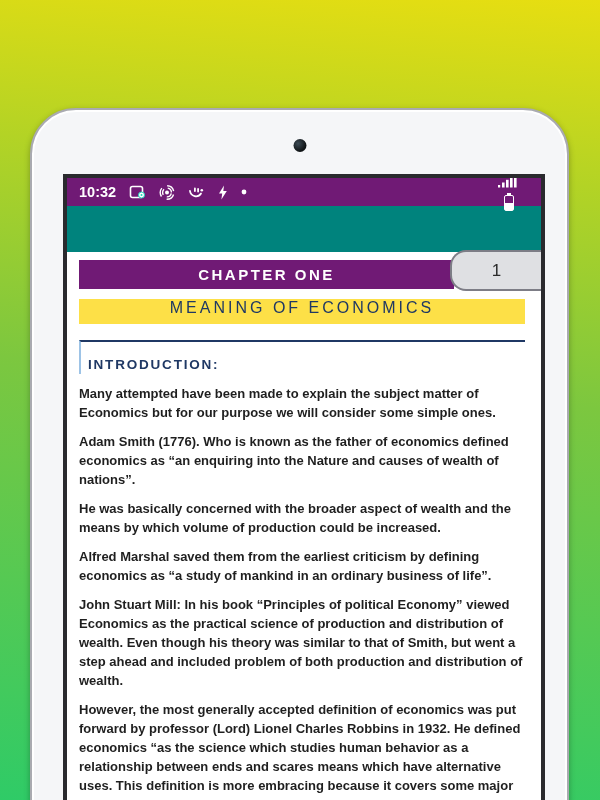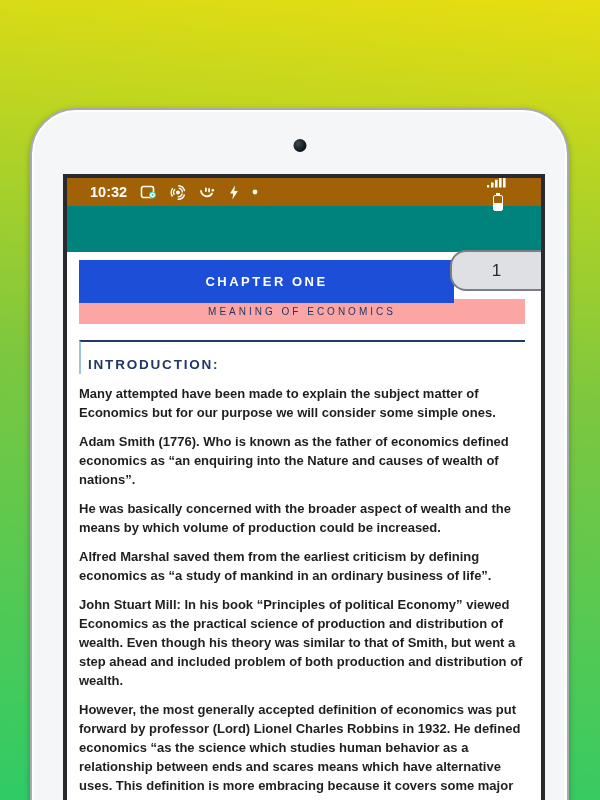--- a/index.html
+++ b/index.html
@@ -25,22 +25,22 @@
   }
   .screen {
     position:absolute; left:31px; top:64px; width:482px; height:696px;
     border:4px solid #2a2a2e; border-bottom:none;
     background:#ffffff; overflow:hidden;
     display:flex; flex-direction:column;
   }
 
   
   .statusbar {
-    height:28px; flex:0 0 28px; background:#a16207; color:#fff;
-    display:flex; align-items:center; padding:0 23px; gap:4px;
+    height:28px; flex:0 0 28px; background:#701a75; color:#fff;
+    display:flex; align-items:center; padding:0 12px; gap:4px;
     font-size:14.5px; font-weight:bold;
   }
   .statusbar .sb-left { display:flex; align-items:center; gap:13px; }
   .statusbar .sb-right { margin-left:auto; display:flex; align-items:center; gap:7px;flex-direction:column; }
   .sb-ico { display:flex; align-items:center; }
   .alarm-gap { margin-right:24px; }
   .battery {
     width:10px; height:16px; border:1.5px solid #fff; border-radius:2px;
     position:relative; display:flex; align-items:flex-end;
   }
@@ -52,35 +52,35 @@
   
   .appheader { height:46px; flex:0 0 46px; background:#00837d; }
 
   
   .content {
     flex:1; background:#ffffff; padding:0 15px 0 12px; position:relative;
     color:#212121;
   }
   .chapter-row { position:relative; margin-top:8px; height:29px; }
   .chapter-bar {
-    width:375px; height:43px; background:#1d4ed8;
+    width:375px; height:29px; background:#701a75;
     display:flex; align-items:center; justify-content:center;
-    color:#ffffff; font-weight:bold; font-size:13px; letter-spacing:2.5px;
+    color:#ffffff; font-weight:bold; font-size:15px; letter-spacing:2.5px;
   }
   .page-tab {
     position:absolute; right:-15px; top:-10px; width:91px; height:41px;
     background:#dfe0e3; border:2px solid #7d7d86; border-right:none;
     border-radius:16px 0 0 16px;
     display:flex; align-items:center; justify-content:center;
     font-size:17px; color:#2b2b2b; z-index:2;
   }
   .section-bar {
-    margin-top:10px; width:446px; height:25px; background:#fca5a5;
-    display:flex; align-items:center; justify-content:center;
-    color:#1f3864; font-size:10px; letter-spacing:3px; font-weight:500;
+    margin-top:10px; width:446px; height:25px; background:#fde047;
+    display:flex; justify-content:center;
+    color:#1f3864; font-size:16px; letter-spacing:3px; font-weight:500;
   }
   .intro-heading {
     margin-top:16px; width:446px;
     border-top:2px solid #1f3864; border-left:2px solid #9dc3e6;
     padding:15px 0 2px 7px;
     color:#1f3864; font-weight:bold; font-size:13.5px; letter-spacing:1.8px;
   }
   .content p {
     margin-top:10px; width:446px;
     font-size:13px; line-height:19px; color:#1f1f1f;font-weight:bold;

